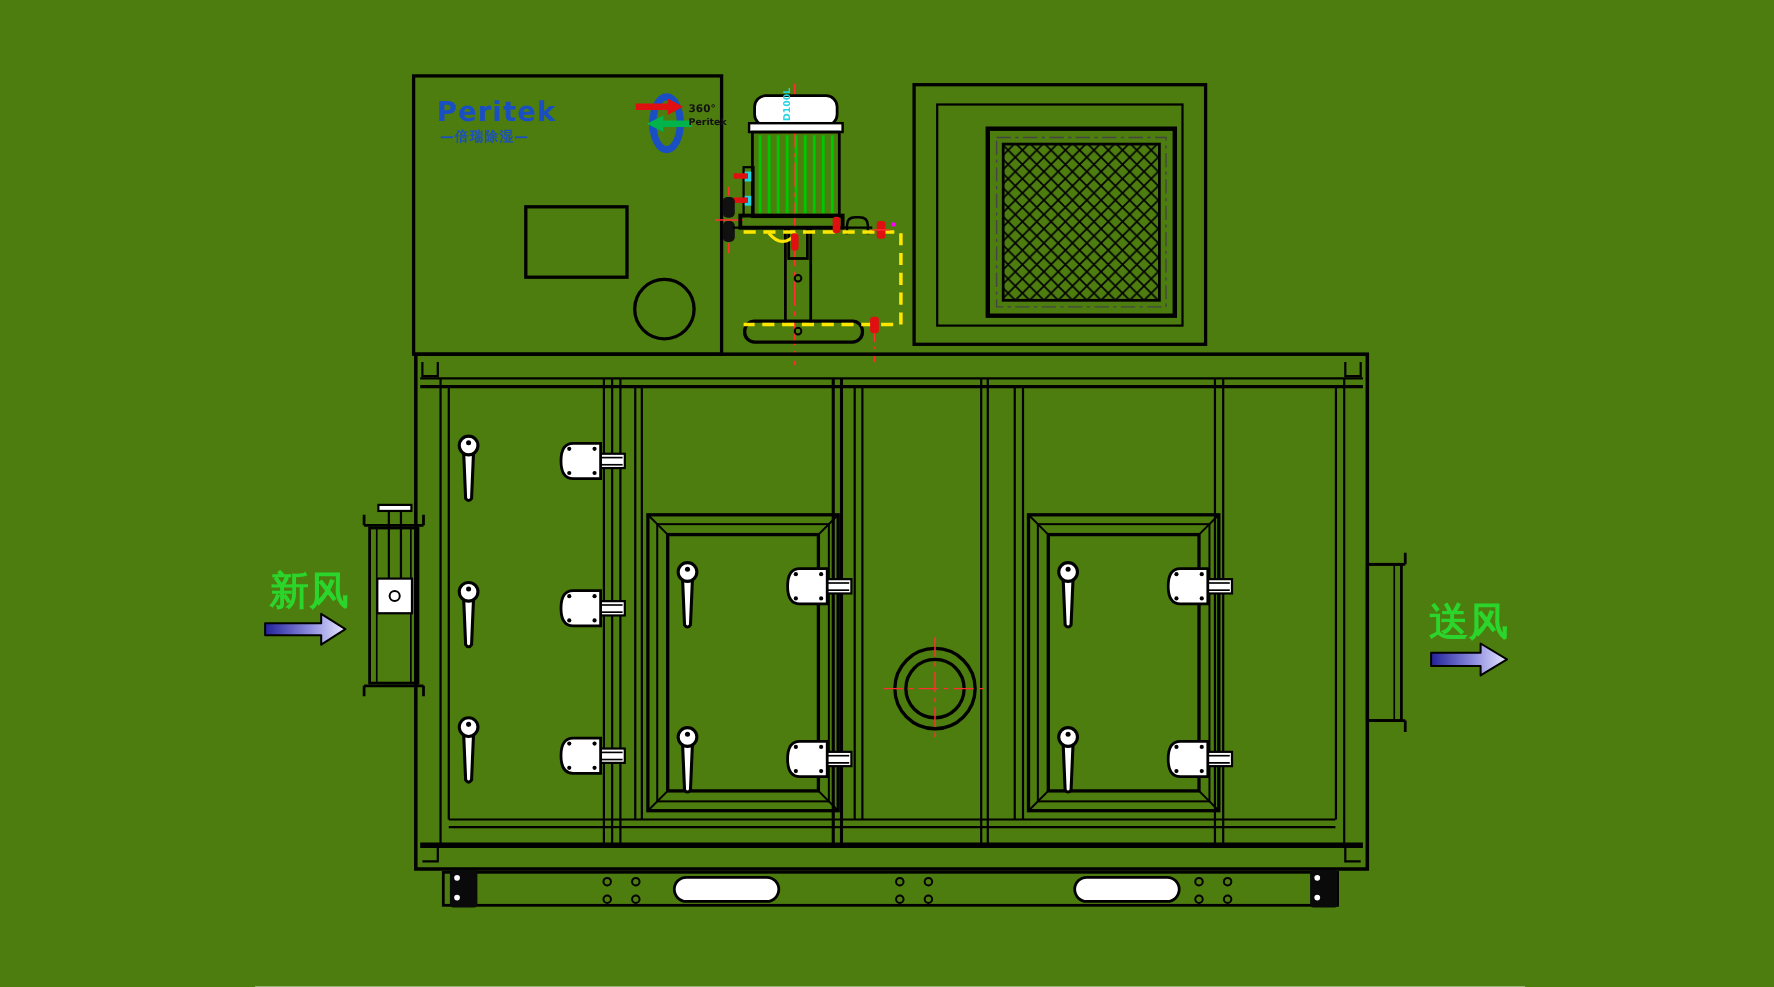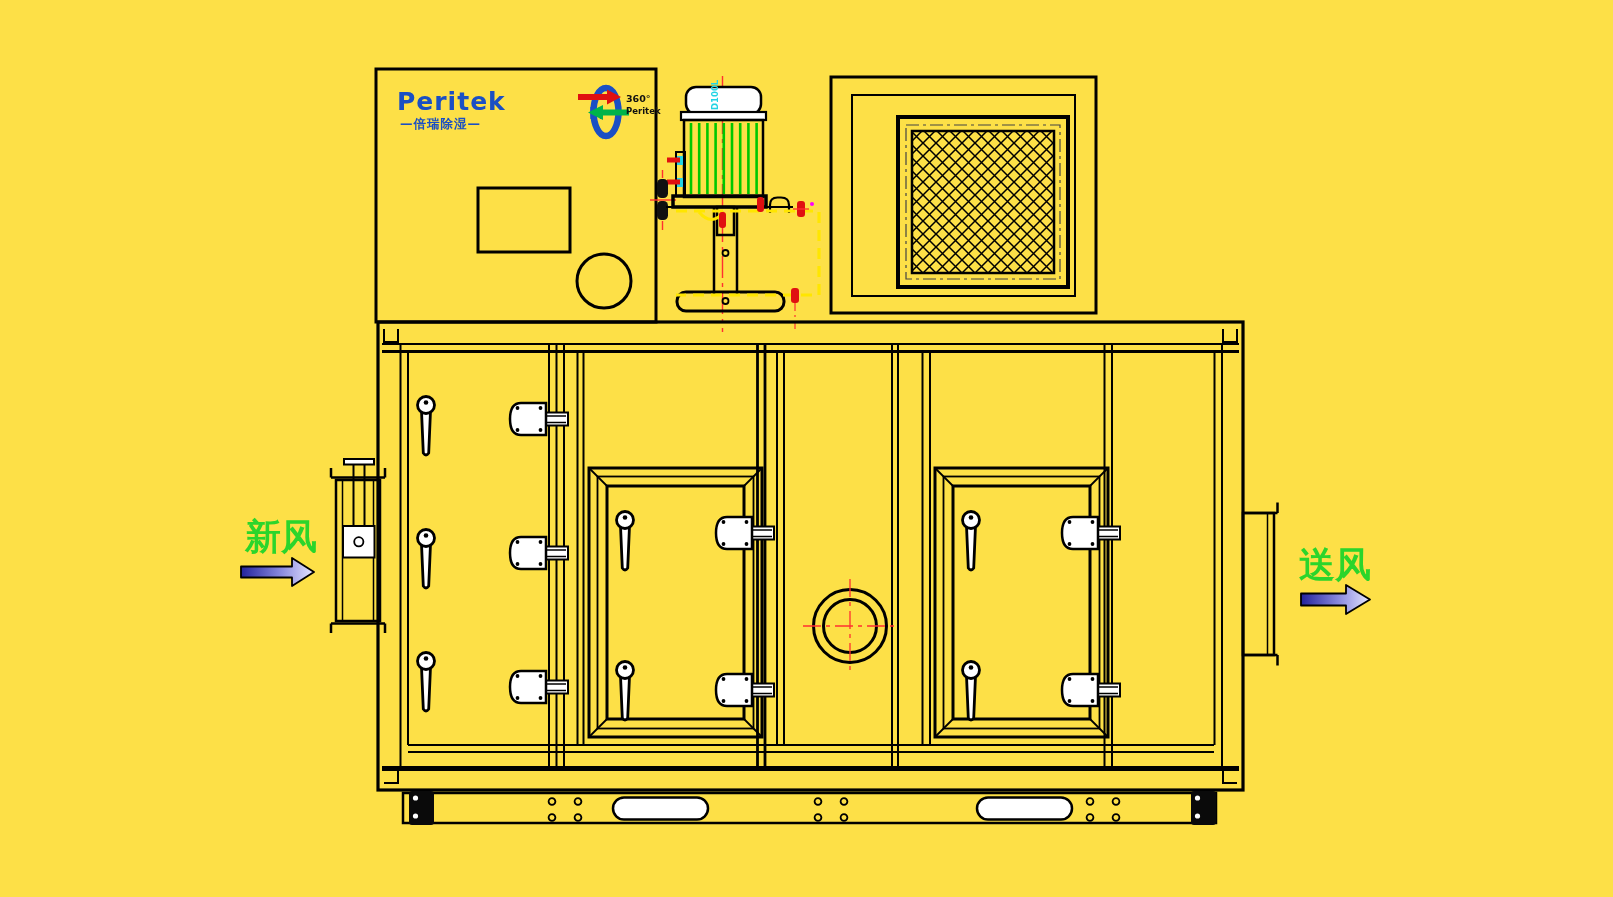--- a/index.html
+++ b/index.html
@@ -1,16 +1,16 @@
 <!DOCTYPE html>
 <html><head>
 <meta charset="utf-8">
 <style>
   html,body{margin:0;padding:0;background:#ffffff;width:1613px;height:897px;overflow:hidden}
-  .canvas{position:relative;width:1613px;height:897px;background:#fde047}
+  .canvas{position:relative;width:1613px;height:897px;background:#4d7c0f}
   svg{display:block}
   .s{stroke:#000;fill:none}
   .f{fill:#fff;stroke:#000}
   text{font-family:"DejaVu Sans","Liberation Sans",sans-serif}
   .brandTxt{font-weight:bold;font-size:25px;letter-spacing:1px}
   .brandSub{font-weight:bold;font-size:12.5px;letter-spacing:1px}
   .badgeTxt{font-weight:bold;font-size:9.5px;fill:#111}
   .badgeTxt2{font-weight:bold;font-size:8.5px;fill:#111}
   .flowTxt{font-size:36px;font-weight:bold}
   .mono{font-weight:bold;font-size:15px}

